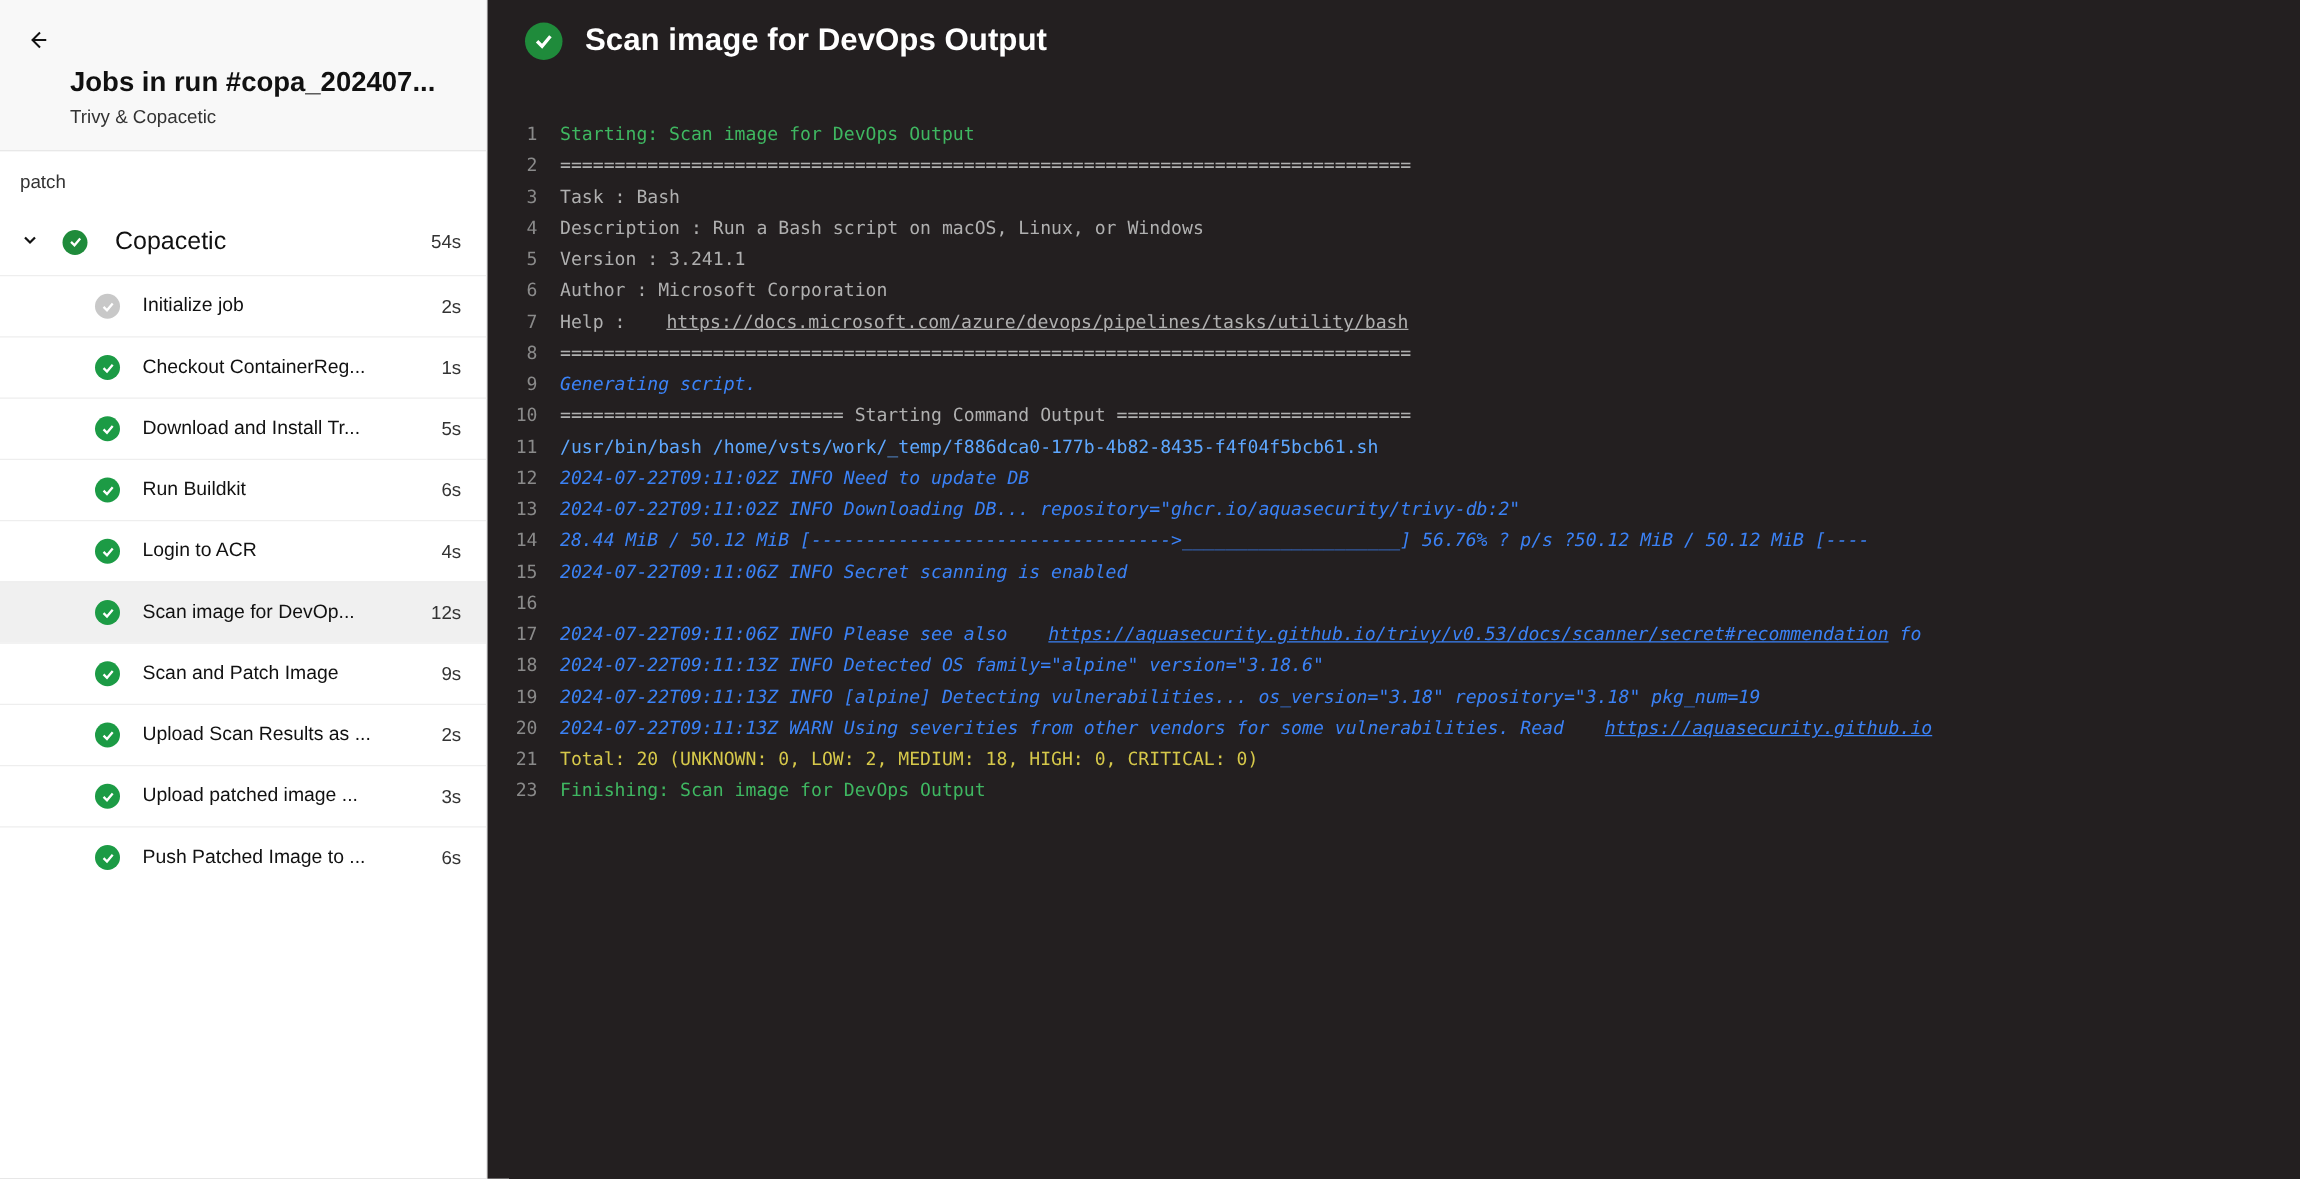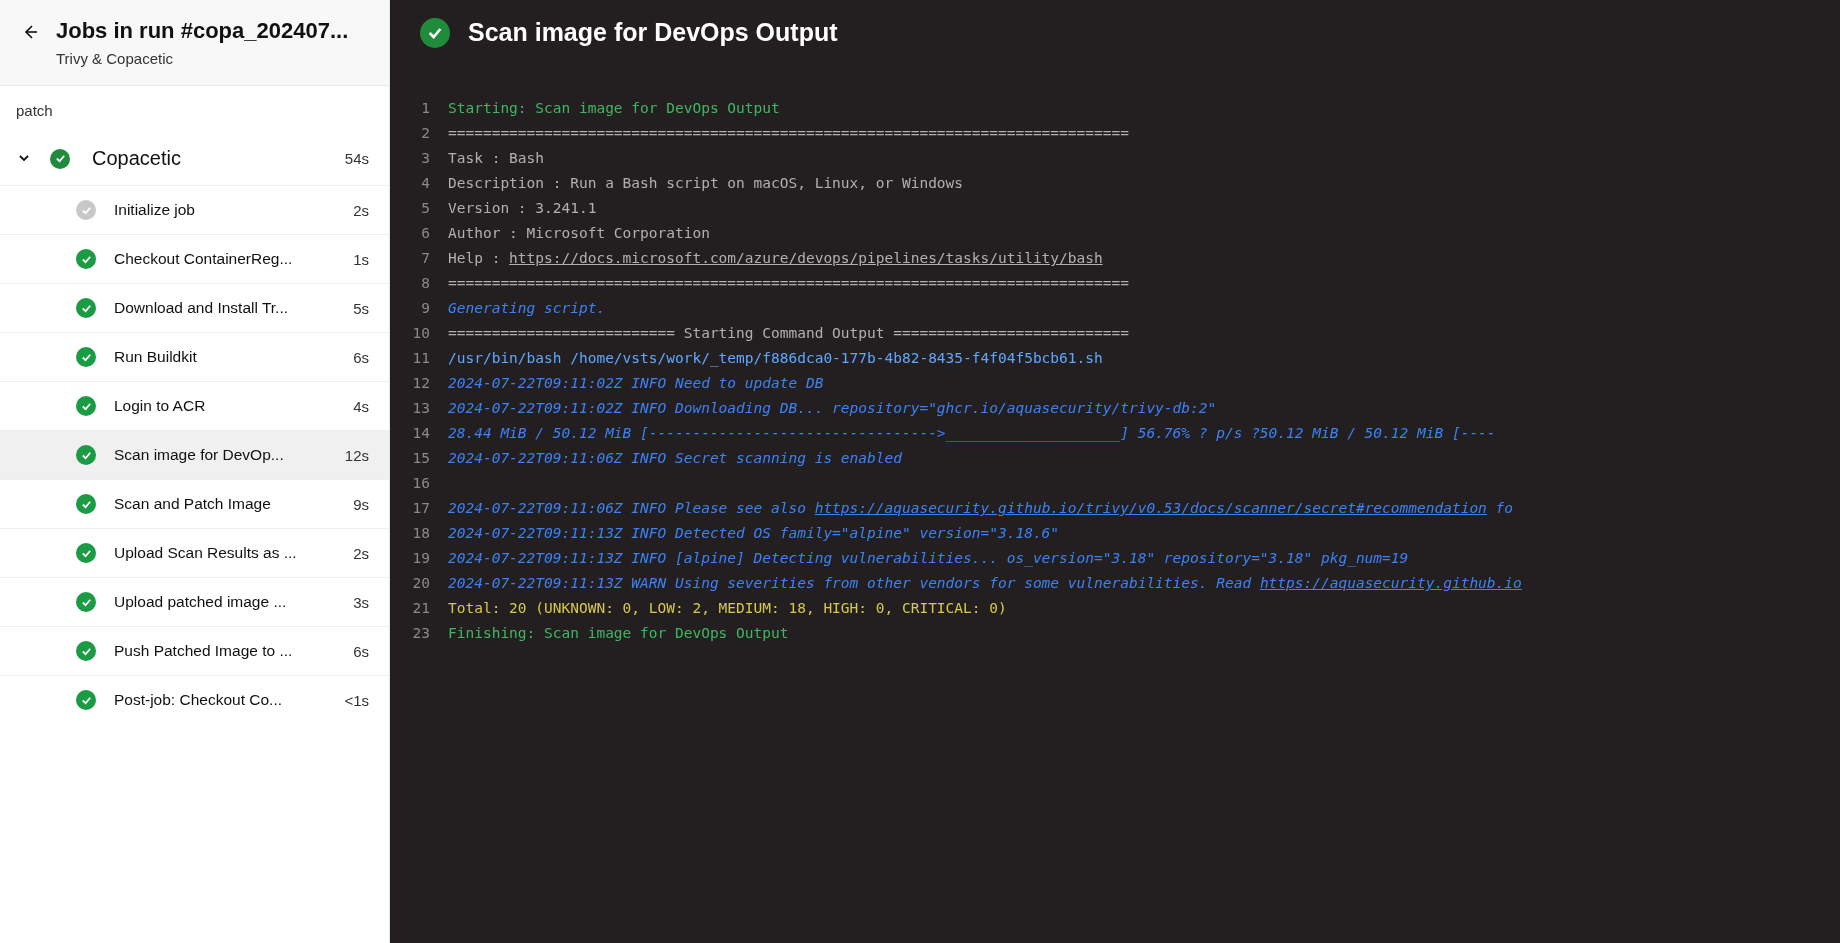--- a/index.html
+++ b/index.html
@@ -3,21 +3,21 @@
 <meta charset="utf-8">
 <style>
 * { margin:0; padding:0; box-sizing:border-box; }
 body { font-family:"Segoe UI",Arial,sans-serif; height:100vh; display:flex; overflow:hidden; }
 
 
 .sidebar { width:390px; background:#fff; border-right:1px solid #e5e5e5; display:flex; flex-direction:column; overflow:hidden; }
 .sb-header { padding:18px 18px 18px 22px; background:#f8f8f8; border-bottom:1px solid #e8e8e8; display:flex; align-items:flex-start; }
 .back-ico { margin-top:6px; margin-right:18px; cursor:pointer; color:#111; }
 .back-ico svg { width:16px; height:16px; }
-.sb-title { font-size:22px; font-weight:600; color:#111; max-width:300px; white-space:nowrap; overflow:hidden; text-overflow:ellipsis; }
+.sb-title { font-size:22px; font-weight:600; color:#111; max-width:300px; white-space:nowrap; overflow:hidden; text-overflow:ellipsis;margin-top:35px; }
 .sb-subtitle { font-size:15px; color:#333; margin-top:6px; }
 .stage-label { padding:16px 6px 14px 16px; font-size:15px; color:#333; }
 .job-row { display:flex; align-items:center; padding:14px 20px 14px 18px; cursor:pointer; border-bottom:1px solid rgba(0,0,0,0); }
 .chevron { width:14px; margin-right:18px; color:#111; }
 .chevron svg { width:12px; height:12px; }
 .status-ico { width:20px; height:20px; border-radius:50%; display:flex; align-items:center; justify-content:center; margin-right:22px; flex-shrink:0; }
 .status-ico.success { background:#1f8b3b; }
 .status-ico.success.task { background:#1c9b45; }
 .status-ico.skipped { background:#c8c8c8; }
 .status-ico svg { width:11px; height:11px; color:#fff; }
@@ -40,21 +40,21 @@
 
 .log-area { flex:1; padding:30px 0 20px 0; overflow:auto; font-family:Consolas,Menlo,monospace; font-size:14.5px; line-height:25px; white-space:nowrap; }
 .log-line { display:flex; }
 .ln { width:58px; text-align:right; color:#8a8a8a; padding-right:18px; user-select:none; flex-shrink:0; }
 .txt { padding-left:0; }
 .c-green { color:#3fb761; }
 .c-gray { color:#b0b0b0; }
 .c-blue { color:#5ea8ff; }
 .c-yellow { color:#d6c84a; }
 .c-white { color:#3b82f6;font-style:italic; }
-.txt a { color:inherit; text-decoration:underline; }
+.txt a { color:inherit; text-decoration:underline;margin-left:24px; }
 </style>
 </head>
 <body>
 
 <div class="sidebar">
   <div class="sb-header">
     <span class="back-ico">
       <svg viewBox="0 0 16 16" fill="none" stroke="currentColor" stroke-width="1.6">
           <path d="M10 2 L4 8 L10 14"></path>
           <path d="M4 8 H15"></path>
@@ -197,32 +197,20 @@
         <span class="ico-wrap">
           <span class="status-ico success task">
             <svg viewBox="0 0 12 12" fill="none" stroke="currentColor" stroke-width="2">
               <path d="M2 6 L5 9 L10 3"></path>
             </svg>
           </span>
         </span>
         <span class="task-name">Push Patched Image to ...</span>
         <span class="task-time">6s</span>
       </div>
-      <div class="task-row">
-        <span class="pad"></span>
-        <span class="ico-wrap">
-          <span class="status-ico success task">
-            <svg viewBox="0 0 12 12" fill="none" stroke="currentColor" stroke-width="2">
-              <path d="M2 6 L5 9 L10 3"></path>
-            </svg>
-          </span>
-        </span>
-        <span class="task-name">Post-job: Checkout Co...</span>
-        <span class="task-time">&lt;1s</span>
-      </div>
     </div>
 </div>
 
 <div class="main">
   <div class="main-hdr">
     <span class="status-ico success">
       <svg viewBox="0 0 12 12" fill="none" stroke="currentColor" stroke-width="2">
           <path d="M2 6 L5 9 L10 3"></path>
         </svg>
     </span>

